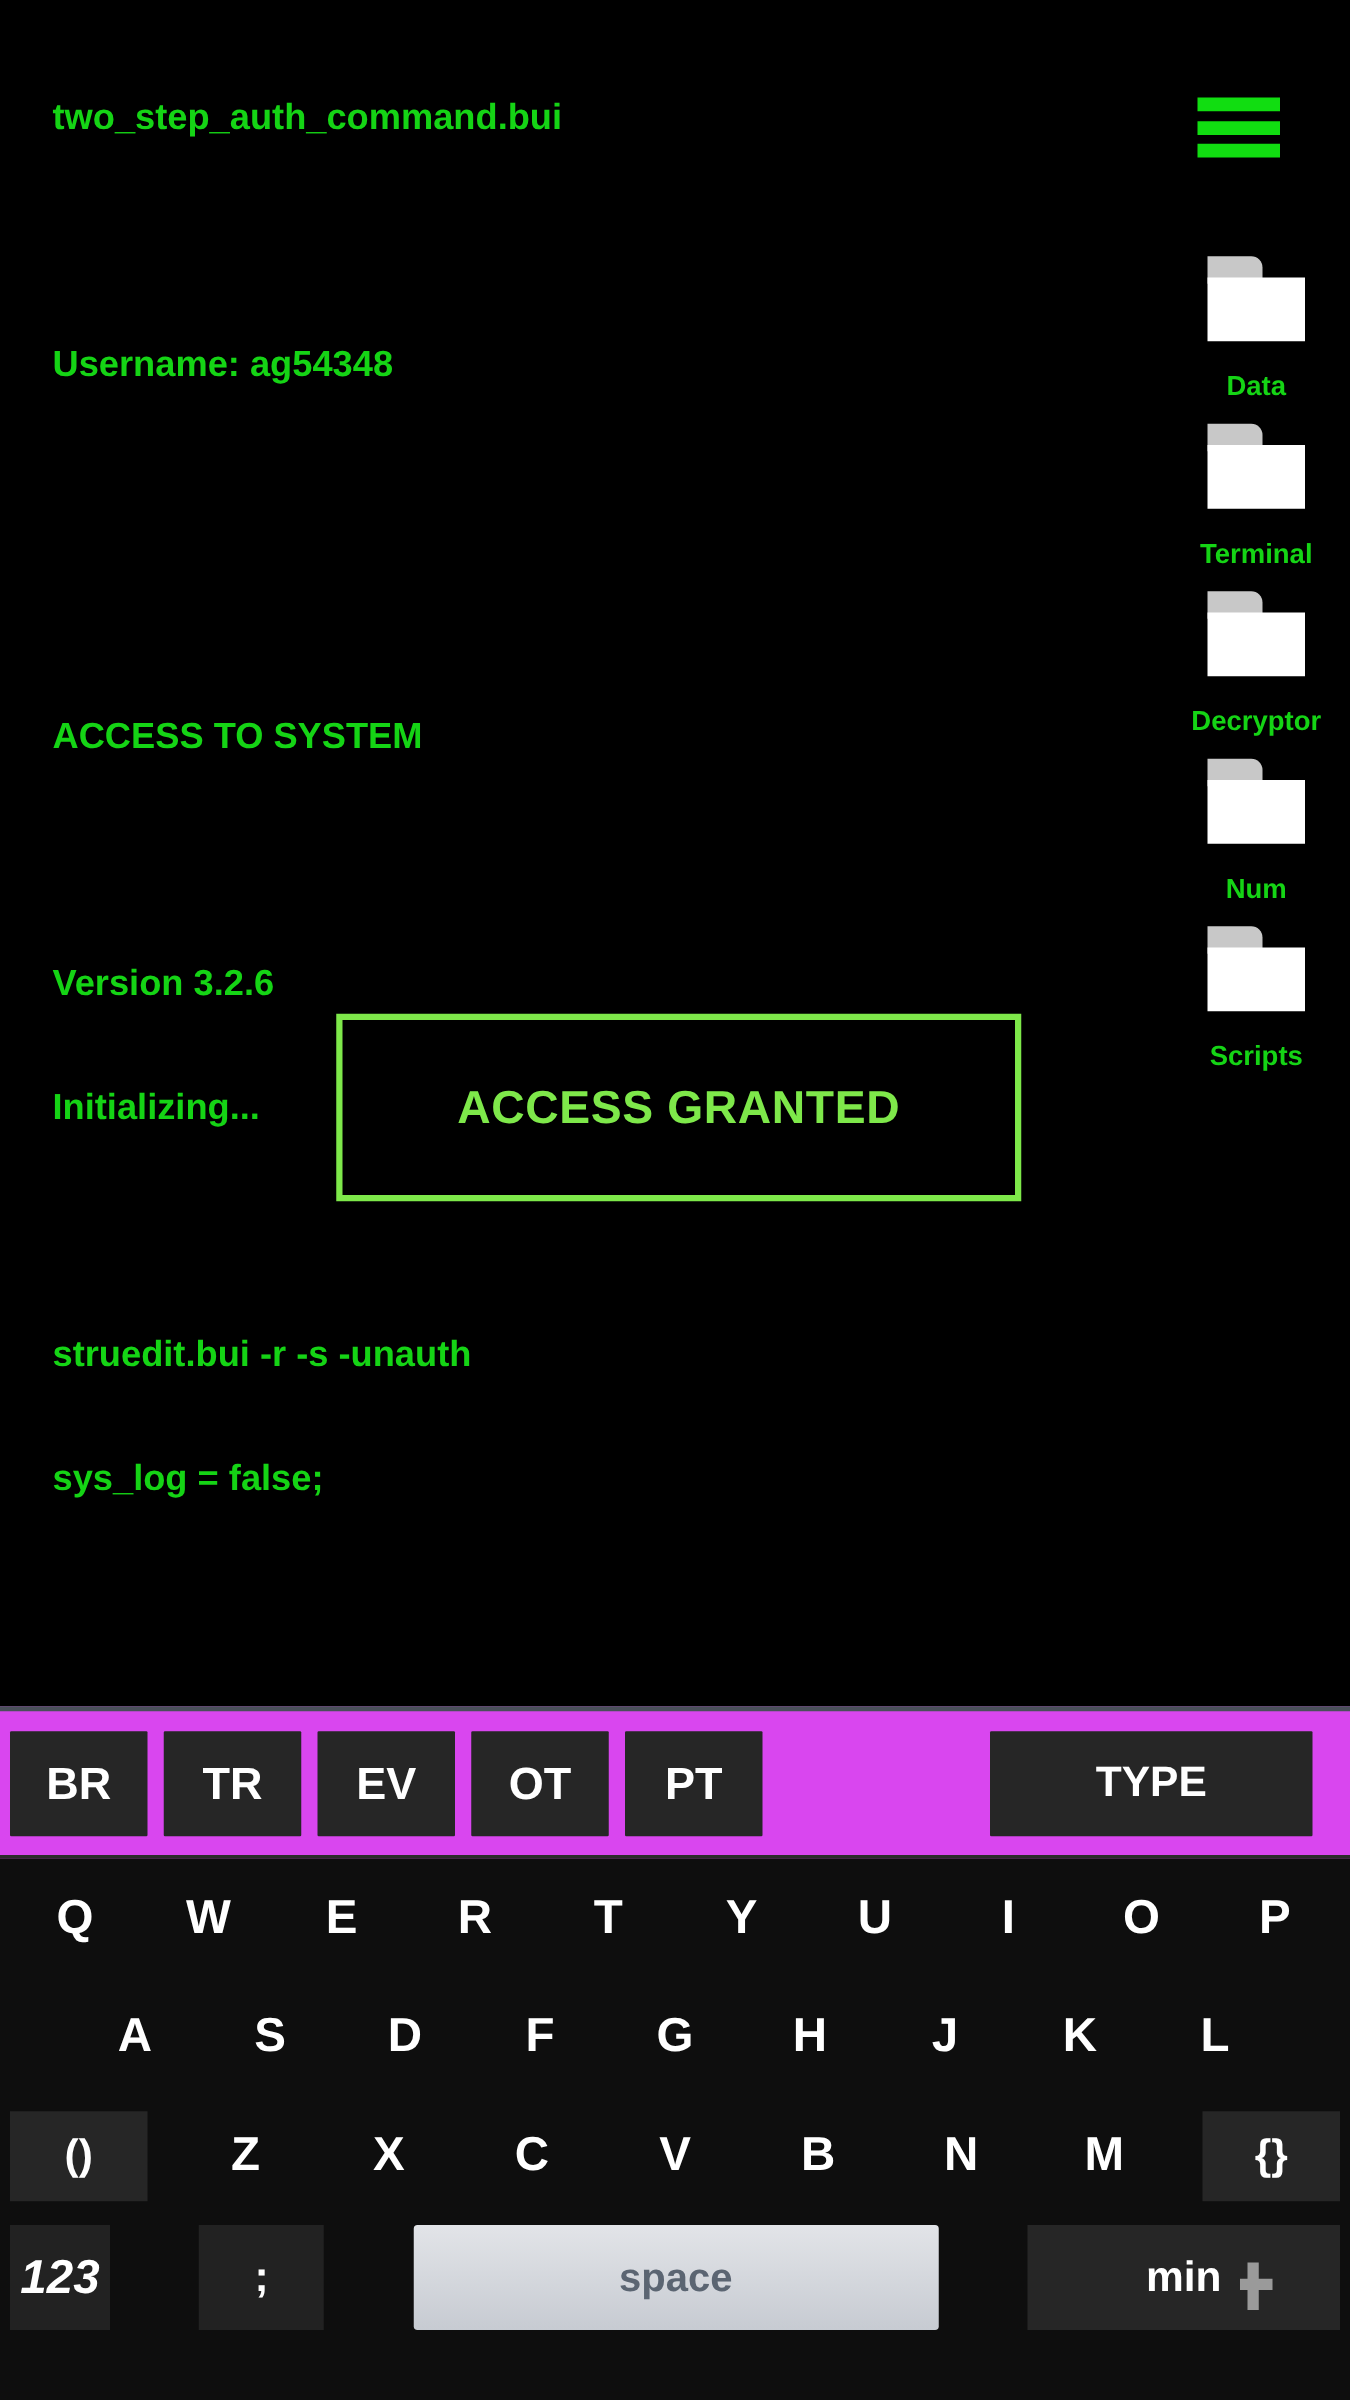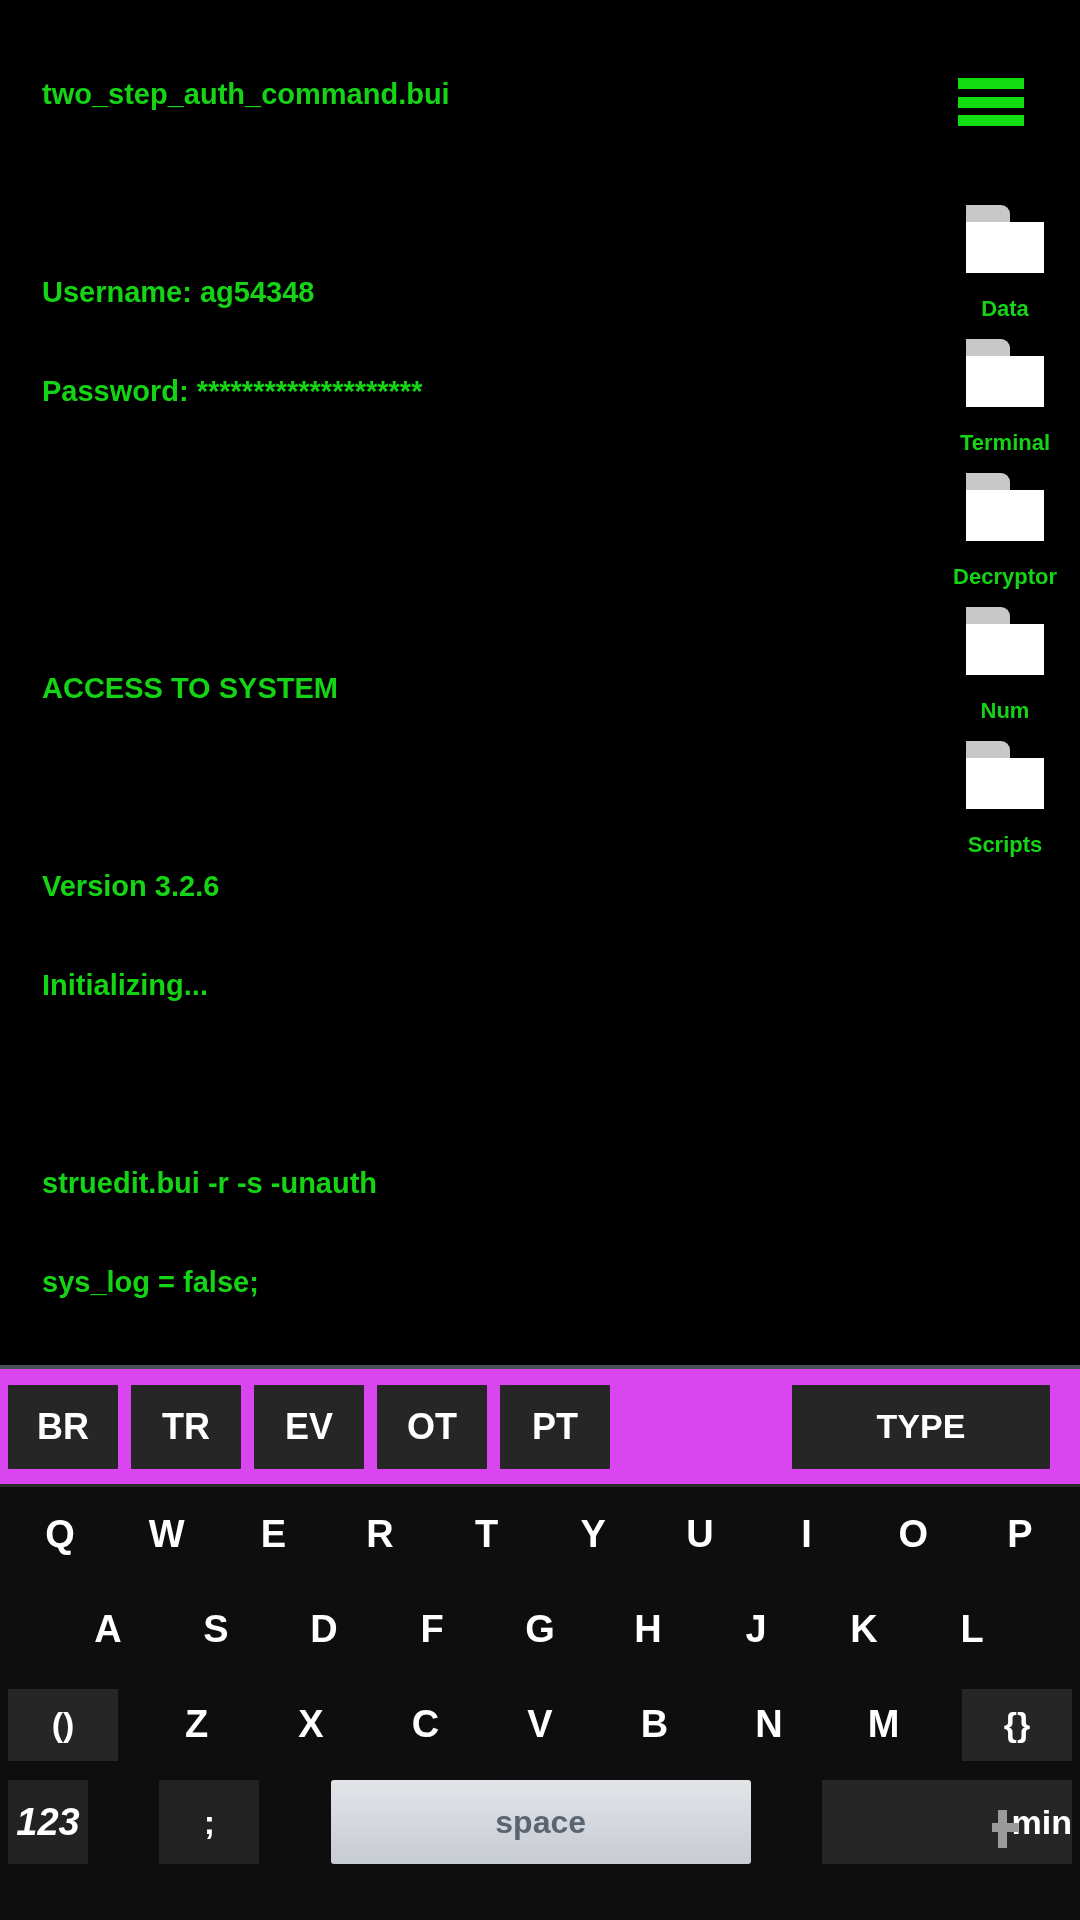--- a/index.html
+++ b/index.html
@@ -120,40 +120,39 @@
     width:110px; height:72px; background:#262626; font-size:34px;
   }
   .key.num123 { width:80px; height:84px; background:#222; font-size:38px;font-style:italic; }
   .key.semi   { width:100px; height:84px; background:#222; font-size:34px; }
   .key.space {
     width:420px; height:84px;
     background:linear-gradient(180deg,#e2e4e8 0%,#c7cbd2 100%);
     color:#5b6572; font-size:32px; font-weight:bold;
     border-radius:3px;
   }
-  .key.minkey { width:250px; height:84px; background:#262626; font-size:34px; position:relative;justify-content:flex-end; }
+  .key.minkey { width:250px; height:84px; background:#262626; font-size:34px; position:relative; }
 
   .cursor-arrow {
     position:absolute; left:170px; top:30px; width:16px; height:38px;
     pointer-events:none;
   }
   .cursor-arrow .v { position:absolute; left:6px; top:0; width:9px; height:38px; background:#9a9a9a; }
   .cursor-arrow .h { position:absolute; left:0; top:13px; width:26px; height:9px; background:#9a9a9a; }
 </style>
 </head>
 <body>
 
 <div id="screen">
 
   <div class="terminal">
     <div class="term-text">
       <div class="term-line">two_step_auth_command.bui</div>
       <div class="term-line term-gap">&nbsp;</div>
       <div class="term-line">Username: ag54348</div>
-      <div class="term-line">Password: ********************</div>
       <div class="term-line term-gap">&nbsp;</div>
       <div class="term-line term-gap">&nbsp;</div>
       <div class="term-line">ACCESS TO SYSTEM</div>
       <div class="term-line term-gap">&nbsp;</div>
       <div class="term-line">Version 3.2.6</div>
       <div class="term-line">Initializing...</div>
       <div class="term-line term-gap">&nbsp;</div>
       <div class="term-line">struedit.bui -r -s -unauth</div>
       <div class="term-line">sys_log = false;</div>
       <div class="term-line term-gap">&nbsp;</div>
@@ -205,20 +204,23 @@
       <div class="folder-item">
         <div class="folder-icon">
           <div class="folder-tab"></div>
           <div class="folder-body"></div>
         </div>
         <div class="folder-label">Scripts</div>
       </div>
 
     </div>
 
+    <div class="granted-box">
+      <div class="granted-text">ACCESS GRANTED</div>
+    </div>
   </div>
 
   <div class="kb">
     <div class="kb-divider"></div>
 
     <div class="fn-row">
       <div class="fn-key small">BR</div>
       <div class="fn-key small">TR</div>
       <div class="fn-key small">EV</div>
       <div class="fn-key small">OT</div>

